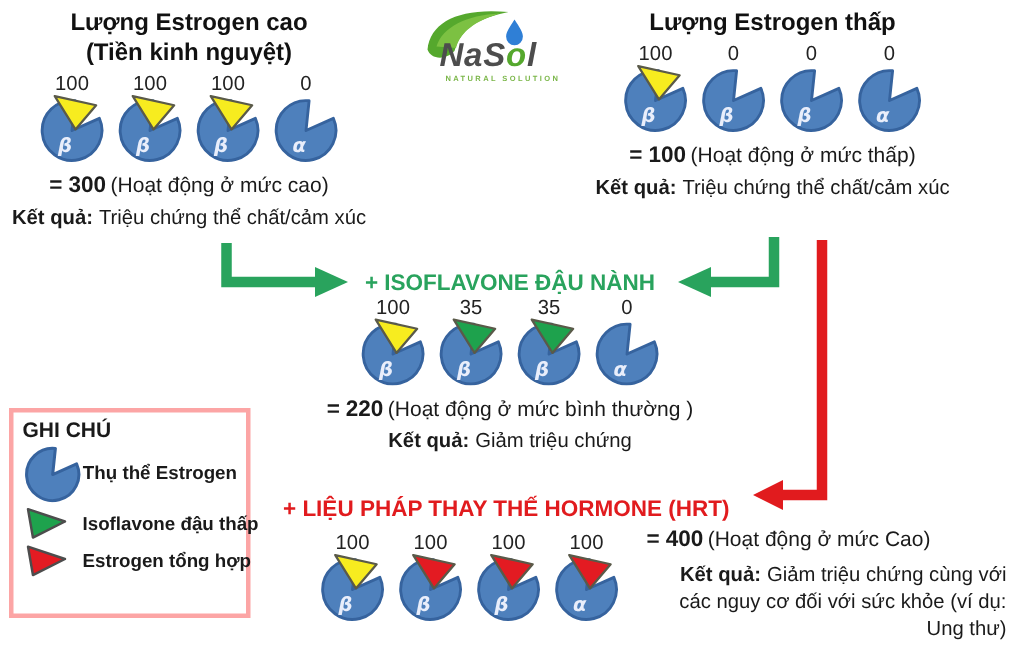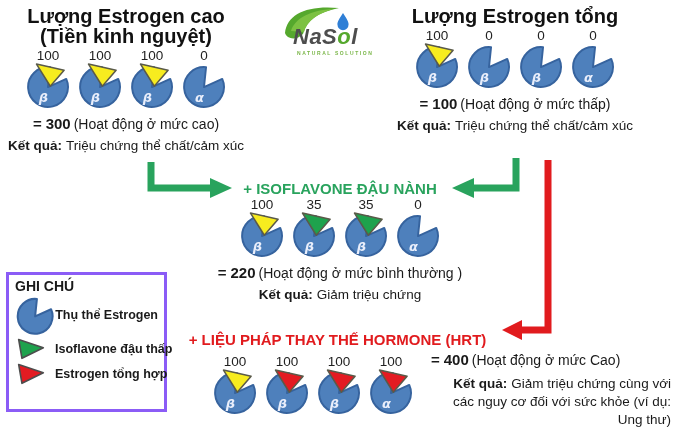--- a/index.html
+++ b/index.html
@@ -2,41 +2,41 @@
 <html style="--receptor-blue: #4e80bc; --receptor-stroke: #36639e; --estrogen-yellow: #f7ec1f; --isoflavone-green: #1ea24d; --synthetic-red: #e31b22; --arrow-green: #29a35d; --arrow-red: #e11b1e;"><head>
 <meta charset="utf-8">
 <style>
   html,body{margin:0;padding:0;background:#fff;}
   #stage{
     position:relative;width:673px;height:441px;background:#ffffff;overflow:hidden;
     font-family:"Liberation Sans","DejaVu Sans",sans-serif;color:#1a1a1a;
   }
   .abs{position:absolute;}
   .center{text-align:center;}
-  .g-title{font-size:20px;font-weight:bold;line-height:20px;color:#111;}
+  .g-title{font-size:16px;font-weight:bold;line-height:20px;color:#111;}
   .receptor-row{display:flex;justify-content:center;gap:5px;margin-top:3px;}
   .receptor{width:47px;flex:0 0 auto;}
   .rval{font-size:13.5px;line-height:14px;text-align:center;color:#222;}
   .rsvg{display:block;width:46px;height:45px;margin:0 auto;}
   .rletter{font-family:"DejaVu Sans",sans-serif;font-style:italic;font-weight:bold;font-size:17px;fill:#e9eefb;}
   .activity{margin-top:7px;font-size:14px;line-height:17px;}
   .activity .eq,.activity .val{font-weight:bold;font-size:15px;}
   .activity .val{margin:0 3px 0 4px;}
   .result{margin-top:4px;font-size:13.5px;line-height:17px;}
   .result .rlabel{font-weight:bold;margin-right:4px;}
   .flow-heading{font-weight:bold;font-size:15px;line-height:17px;}
   .iso-heading{color:var(--arrow-green,#29a35d);}
   .hrt-heading{color:var(--arrow-red,#e11b1e);}
   .ga path,.ra path{fill:none;stroke-width:7px;}
   .ga path{stroke:var(--arrow-green,#29a35d);}
   .ga polygon{fill:var(--arrow-green,#29a35d);}
   .ra path{stroke:var(--arrow-red,#e11b1e);}
   .ra polygon{fill:var(--arrow-red,#e11b1e);}
   #legend{
-    left:6px;top:272px;width:143px;height:132px;border:3px solid #8b5cf6;
+    left:6px;top:272px;width:143px;height:132px;border:3px solid #fca5a5;
     background:#fff;padding:2px 6px 0 6px;
   }
   .legend-title{font-size:14px;font-weight:bold;line-height:18px;}
   .legend-row{display:flex;align-items:center;gap:8px;margin-top:2px;}
   .legend-row.first{gap:0;margin-top:0;}
   .legend-label{font-size:12.5px;font-weight:bold;line-height:14px;white-space:nowrap;}
   .tri-icon{display:block;width:32px;height:23px;flex:0 0 auto;}
   #logo{left:277px;top:3px;width:120px;height:55px;}
   .brand-line{position:absolute;left:16px;top:22px;font-size:22px;line-height:24px;
     font-style:italic;font-weight:bold;color:#4d4d4d;letter-spacing:0.5px;}
@@ -99,21 +99,21 @@
     <svg class="abs" style="left:0;top:0;" width="120" height="55" viewBox="0 0 120 55">
       <path d="M8,30 C10,11 30,2 62,5 C42,9 30,16 26,31 C19,38 10,36 8,30 Z" fill="#55a82d"></path>
       <path d="M14,28 C18,15 34,7 56,6 C40,11 30,18 27,29 Z" fill="#7cc142"></path>
       <path d="M66,10 c-3.6,5.6 -5.6,8.6 -5.6,11.3 a5.6,5.9 0 0 0 11.2,0 c0,-2.7 -2,-5.7 -5.6,-11.3 z" fill="#2f7fd6"></path>
     </svg>
     <div class="brand-line"><span>NaS</span><span class="brand-o">o</span><span>l</span></div>
     <div class="tagline">NATURAL SOLUTION</div>
   </div>
 
   <div class="abs center" style="left:385px;top:6px;width:260px;">
-    <div class="g-title">Lượng Estrogen tổng</div>
+    <div class="g-title">Lượng Estrogen thấp</div>
     <div class="receptor-row">
         <div class="receptor">
           <div class="rval">100</div>
           <svg viewBox="0 0 60 58" class="rsvg">
             <path d="M30,31 L32.7,5.1 A26,26 0 1 0 53.8,20.4 Z" fill="#4e80bc" stroke="#36639e" stroke-width="2.5" stroke-linejoin="round"></path>
             <polygon points="15,1 51,9 33,30" fill="#f7ec1f" stroke="#5a5a49" stroke-width="2" stroke-linejoin="round"></polygon>
             <text x="24" y="50" text-anchor="middle" class="rletter">β</text>
           </svg>
         </div>
         <div class="receptor">

